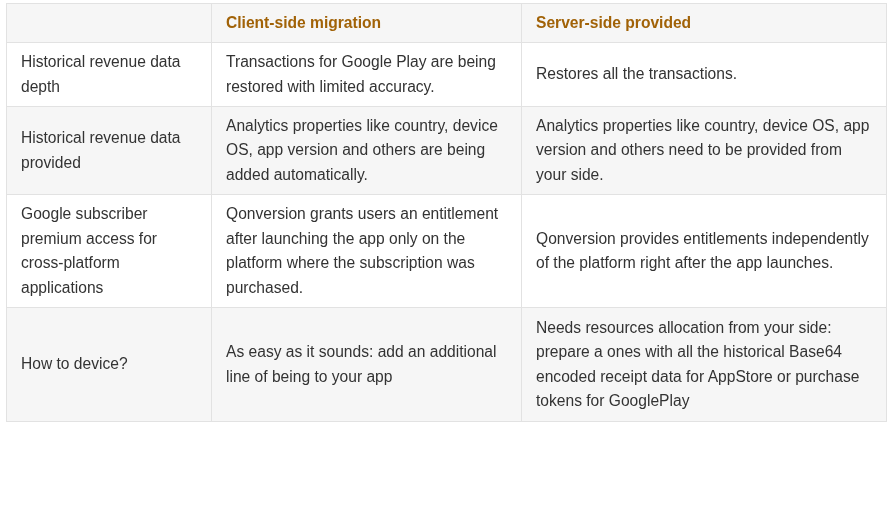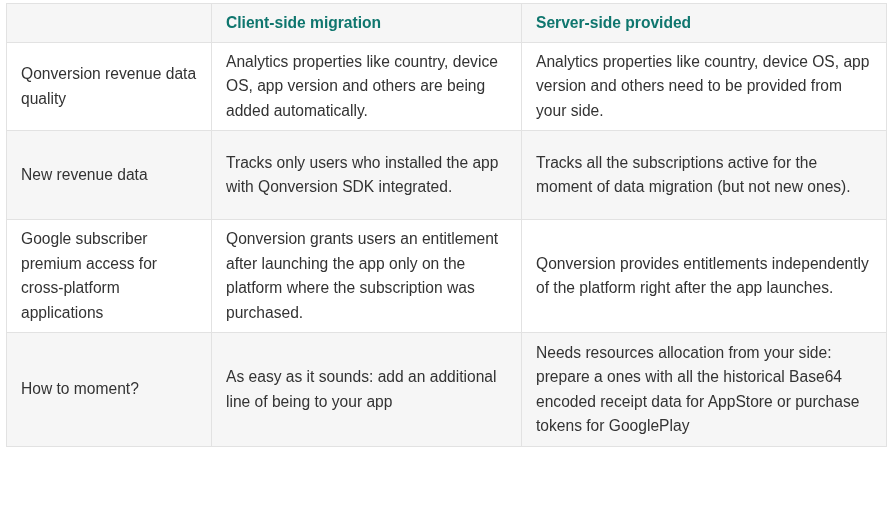--- a/index.html
+++ b/index.html
@@ -30,21 +30,21 @@
     table.compare th,
     table.compare td {
       border: 1px solid #e2e2e2;
       padding: 0 14px;
       text-align: left;
       vertical-align: middle;
       word-wrap: break-word;
     }
     table.compare th {
       font-weight: bold;
-      color: #0f766e;
+      color: #a16207;
       height: 38px;
     }
     table.compare thead tr { background: #f6f6f6; }
     table.compare tbody tr:nth-child(odd) { background: #ffffff; }
     table.compare tbody tr:nth-child(even) { background: #f6f6f6; }
     tr.r1 td { height: 63px; }
     tr.r2 td { height: 87px; }
     tr.r3 td { height: 88px; }
     tr.r4 td { height: 112px; }
     tr.r5 td { height: 113px; }
@@ -59,34 +59,34 @@
       <col class="c2">
   </colgroup>
   <thead>
     <tr>
       <th></th>
       <th>Client-side migration</th>
       <th>Server-side provided</th>
     </tr>
   </thead>
   <tbody>
+    <tr class="r1">
+      <td>Historical revenue data depth</td>
+      <td>Transactions for Google Play are being restored with limited accuracy.</td>
+      <td>Restores all the transactions.</td>
+    </tr>
     <tr class="r2">
-      <td>Qonversion revenue data quality</td>
+      <td>Historical revenue data provided</td>
       <td>Analytics properties like country, device OS, app version and others are being added automatically.</td>
       <td>Analytics properties like country, device OS, app version and others need to be provided from your side.</td>
-    </tr>
-    <tr class="r3">
-      <td>New revenue data</td>
-      <td>Tracks only users who installed the app with Qonversion SDK integrated.</td>
-      <td>Tracks all the subscriptions active for the moment of data migration (but not new ones).</td>
     </tr>
     <tr class="r4">
       <td>Google subscriber premium access for cross-platform applications</td>
       <td>Qonversion grants users an entitlement after launching the app only on the platform where the subscription was purchased.</td>
       <td>Qonversion provides entitlements independently of the platform right after the app launches.</td>
     </tr>
     <tr class="r5">
-      <td>How to moment?</td>
+      <td>How to device?</td>
       <td>As easy as it sounds: add an additional line of being to your app</td>
       <td>Needs resources allocation from your side: prepare a ones with all the historical Base64 encoded receipt data for AppStore or purchase tokens for GooglePlay</td>
     </tr>
   </tbody>
 </table>
 
 </body></html>

